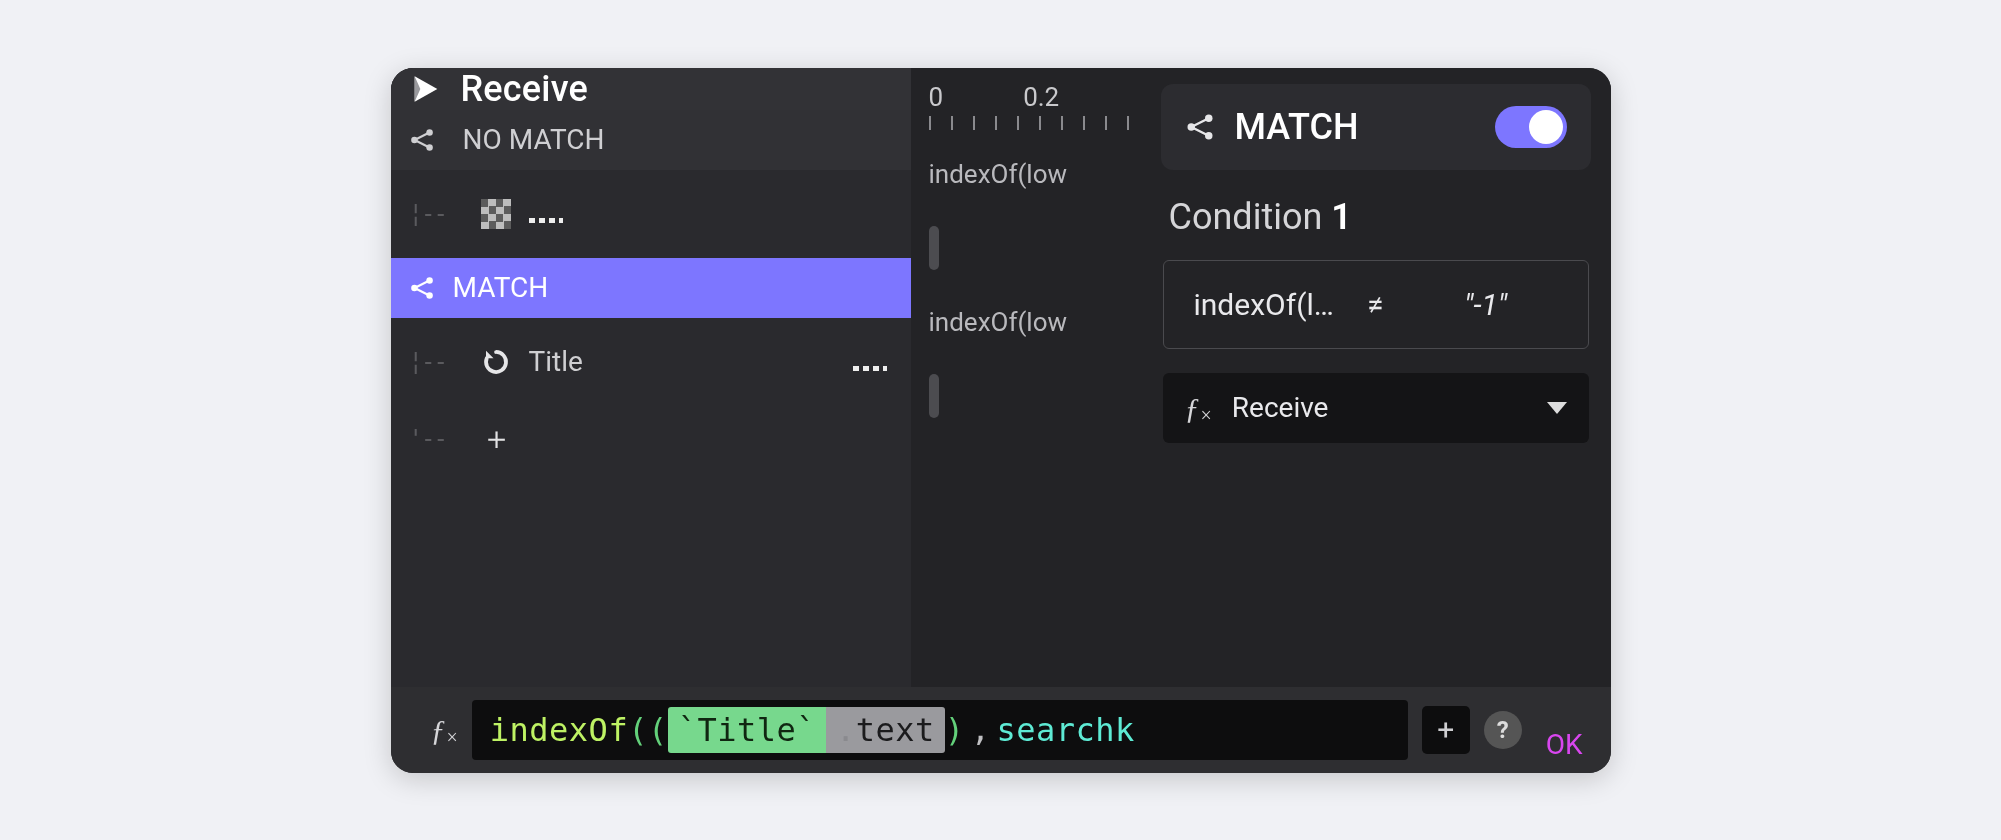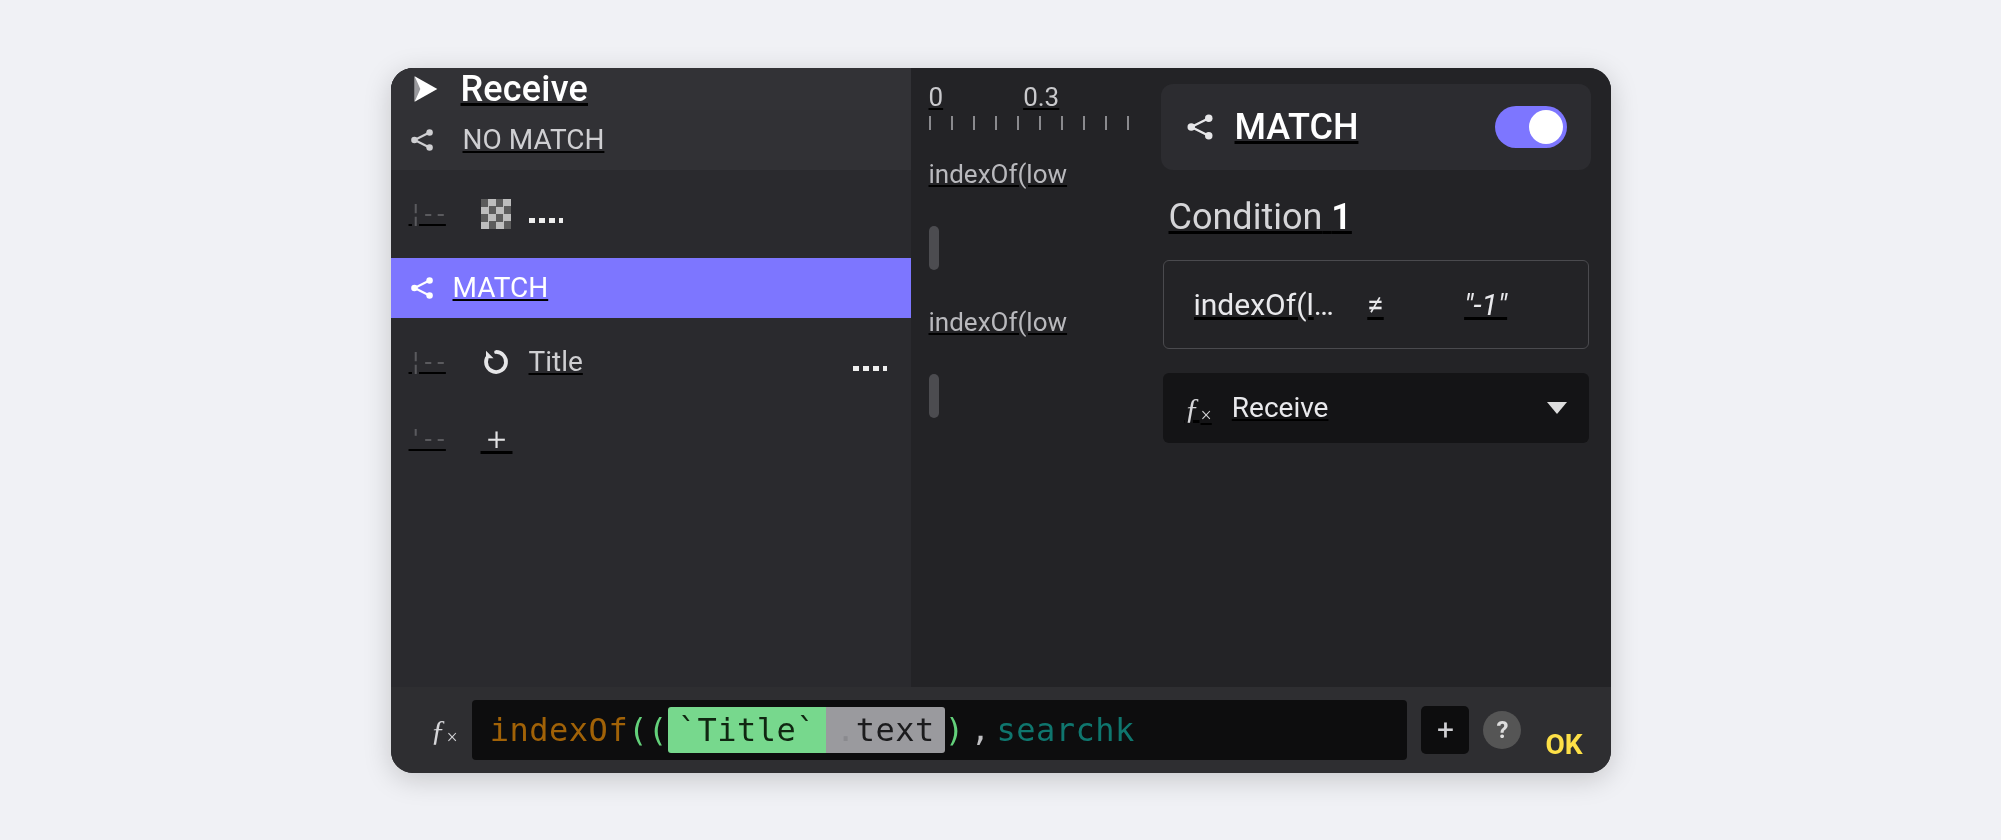--- a/index.html
+++ b/index.html
@@ -19,21 +19,20 @@
     border-radius: 22px;
     overflow: hidden;
     box-shadow: 0 6px 28px rgba(0,0,0,.18);
     display: flex;
     flex-direction: column;
   }
   .panel-body {
     display: flex;
     flex: 1;
     min-height: 0;
-    text-decoration: underline;
   }
   
   .left {
     width: 520px;
     background: #2a2a2e;
     display: flex;
     flex-direction: column;
   }
   .left-header {
     display: flex;
@@ -138,36 +137,36 @@
     color:#d5d5d8; font-size:30px; font-style:italic; font-family: Georgia, 'Times New Roman', serif;
     display:flex; align-items:baseline; gap:1px;
   }
   .fx-badge .sub { font-size:20px; font-style:normal; position:relative; top:4px; }
   .code {
     flex:1; background:#0d0d0e; height:60px; border-radius:4px;
     display:flex; align-items:center; padding:0 18px; gap:0;
     font-family: ui-monospace, SFMono-Regular, Menlo, Consolas, monospace;
     font-size:32px; letter-spacing:.5px; overflow:hidden; white-space:nowrap;
   }
-  .tok-fn   { color:#a16207; }
+  .tok-fn   { color:#bef264; }
   .tok-p    { color:#63d07a; }
-  .tok-var  { color:#0f766e; }
+  .tok-var  { color:#5eead4; }
   .tok-title{ background:#77d88d; color:#102611; padding:4px 10px; border-radius:3px 0 0 3px; }
   .tok-prop { background:#9a9a9e; color:#1b1b1d; padding:4px 10px; border-radius:0 3px 3px 0; }
   .tok-dot  { color:#8a8a8e; }
   .tok-comma{ color:#bfbfc2; padding:0 6px; }
   .btn-add {
     width:48px; height:48px; border-radius:5px; background:#0d0d0e; color:#cfcfd2;
     display:flex; align-items:center; justify-content:center; font-size:30px;
   }
   .btn-help {
     width:38px; height:38px; border-radius:50%; background:#555; color:#ddd;
     display:flex; align-items:center; justify-content:center; font-size:24px; font-weight:700;
   }
-  .btn-ok { color:#fde047; font-size:28px; font-weight:700; padding:0 6px 0 10px;margin-top:29px; }
+  .btn-ok { color:#d946ef; font-size:28px; font-weight:400; padding:0 6px 0 10px;margin-top:29px; }
 </style>
 </head>
 <body>
 
 <div class="panel">
   <div class="panel-body">
 
     <div class="left">
       <div class="left-header row" style="height:auto;">
         <span class="play-icon">
@@ -223,21 +222,21 @@
 
       <div class="row" style="height:66px;">
         <span class="tree-indent">'--</span>
         <span class="plus">＋</span>
       </div>
     </div>
 
     <div class="timeline">
       <div class="ruler-nums">
         <span>0</span>
-        <span>0.3</span>
+        <span>0.2</span>
       </div>
       <div class="ticks"></div>
       <div class="tl-text">indexOf(low</div>
       <div class="tl-marker">
           <span class="bar"></span>
         </div>
       <div class="tl-text">indexOf(low</div>
       <div class="tl-marker">
           <span class="bar"></span>
         </div>

